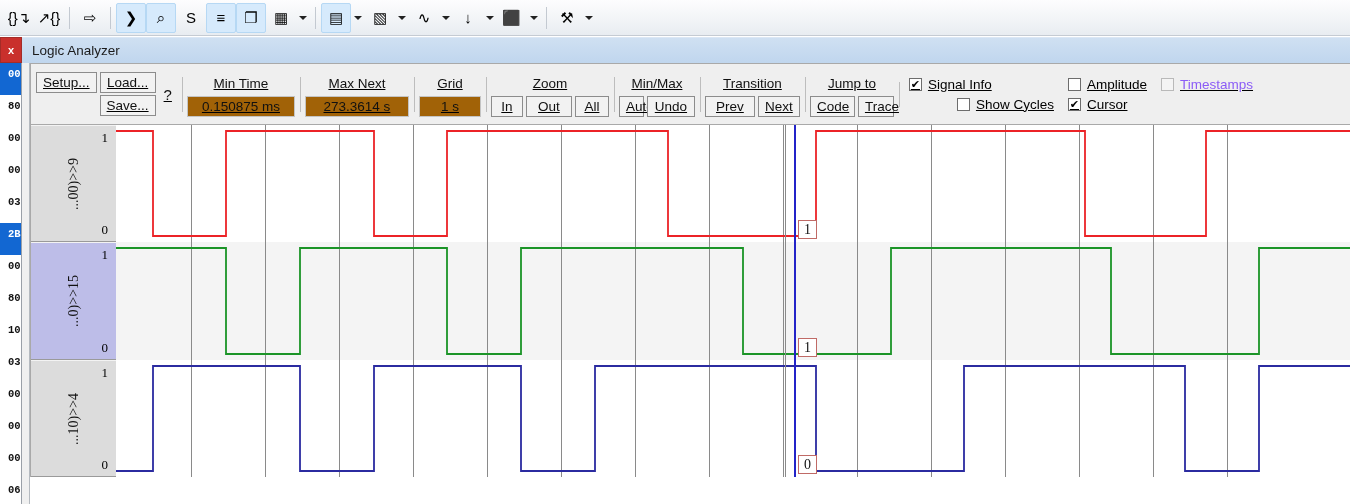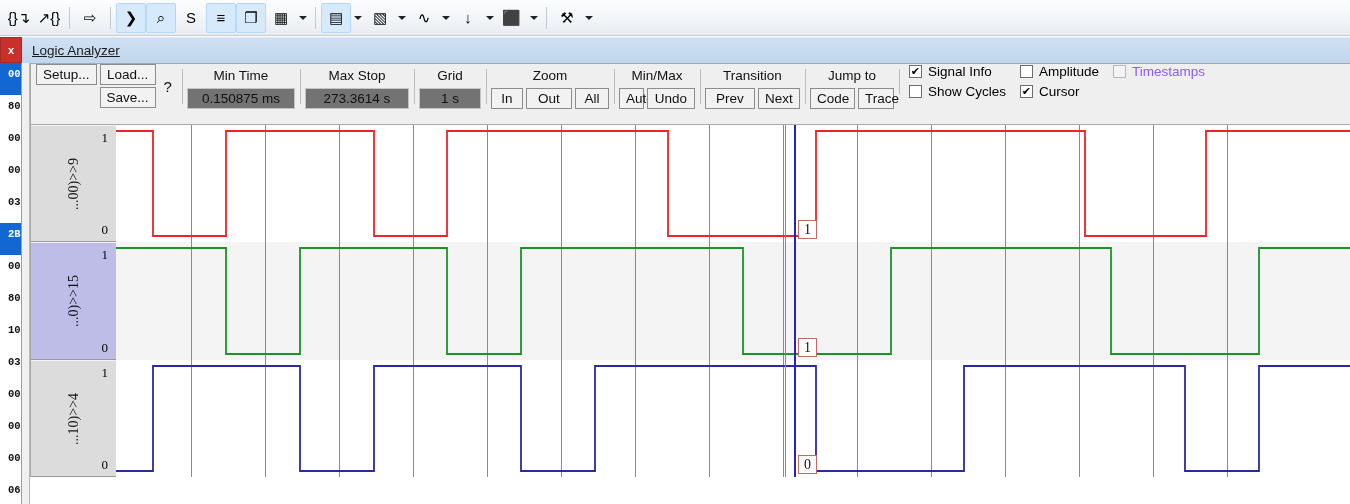--- a/index.html
+++ b/index.html
@@ -41,63 +41,63 @@
   }
   .close-x{
     width:22px;background:#c9302c;color:#fff;display:flex;
     align-items:center;justify-content:center;font-size:11px;font-weight:bold;
     border:1px solid #a42c28;box-sizing:border-box;
   }
   .title-bar{
     flex:1;background:linear-gradient(180deg,#cfe0f2 0%,#c0d6ee 100%);
     display:flex;align-items:center;padding-left:10px;
     font-size:13.5px;color:#1b1b1b;
-    border-top:1px solid #dbe7f5;box-sizing:border-box;text-decoration:underline;
+    border-top:1px solid #dbe7f5;box-sizing:border-box;
   }
 
   
   .gutter{
     position:absolute;left:0;top:63px;width:22px;height:441px;
     background:#fff;border-right:1px solid #9aa0a8;
     font-family:"Liberation Mono",monospace;font-size:10.5px;
     overflow:hidden;box-sizing:border-box;
   }
   .gl{height:32px;line-height:22.5px;padding-left:8px;white-space:nowrap;color:#111;font-weight:bold;}
   .gl.sel{background:#1267d2;color:#fff;}
   .gutter-strip{
     position:absolute;left:22px;top:63px;width:8px;height:441px;
     background:#f0f0f0;border-right:1px solid #b5bac0;box-sizing:border-box;
   }
 
   
   .panel{
     position:absolute;left:30px;top:63px;width:1320px;height:62px;
     background:#efefef;border:1px solid #a9a9a9;border-right:none;
-    box-sizing:border-box;display:flex;align-items:flex-start;
+    box-sizing:border-box;display:flex;align-items:center;text-decoration:underline;
   }
   .grp{
     display:flex;flex-direction:column;justify-content:center;
     padding:0 5px;position:relative;
   }
   .grp + .grp::before{
     content:"";position:absolute;left:0;top:5px;bottom:5px;width:1px;background:#bdbdbd;
   }
   .grp-title{
     text-align:center;font-size:13.5px;color:#111;height:24px;line-height:24px;
     white-space:nowrap;
   }
   .grp-row{display:flex;gap:3px;align-items:center;justify-content:center;}
   .btn{
     background:#f2f2f2;border:1px solid #8c8c8c;
     font-family:"Liberation Sans",sans-serif;font-size:13.5px;color:#111;
     padding:1px 6px;min-height:21px;line-height:17px;white-space:nowrap;
     box-sizing:border-box;text-align:center;
   }
   .field{
-    background:#737373;border:1px solid #c4c4c4;
+    background:#a16207;border:1px solid #c4c4c4;
     font-size:13.5px;color:#111;padding:1px 6px;min-height:21px;line-height:17px;
     text-align:center;box-sizing:border-box;white-space:nowrap;
   }
   .stack2{display:flex;flex-direction:column;gap:2px;}
   .qmark{font-size:15px;color:#111;padding:0 5px;align-self:center;}
 
   .chkgrp{
     display:flex;flex-direction:column;justify-content:center;gap:4px;
     padding:0 4px;position:relative;
   }
@@ -299,21 +299,21 @@
     </div>
 
     <div class="grp">
       <div class="grp-title">Min Time</div>
       <div class="grp-row">
           <div class="field" style="width:108px">0.150875 ms</div>
         </div>
     </div>
 
     <div class="grp">
-      <div class="grp-title">Max Stop</div>
+      <div class="grp-title">Max Next</div>
       <div class="grp-row">
           <div class="field" style="width:104px">273.3614 s</div>
         </div>
     </div>
 
     <div class="grp">
       <div class="grp-title">Grid</div>
       <div class="grp-row">
           <div class="field" style="width:62px">1 s</div>
         </div>
@@ -359,21 +359,21 @@
           <span>Signal Info</span>
         </div>
         <div class="chk" style="grid-area: 1 / 2 / 2 / 3;">
           <span class="box"></span>
           <span>Amplitude</span>
         </div>
         <div class="chk dis" style="grid-area: 1 / 3 / 2 / 4;">
           <span class="box"></span>
           <span>Timestamps</span>
         </div>
-        <div class="chk" style="grid-area: 2 / 1 / 3 / 2;">
+        <div class="chk" style="grid-area: 2 / 1 / 3 / 2; margin-left: 48px;">
           <span class="box"></span>
           <span>Show Cycles</span>
         </div>
         <div class="chk" style="grid-area: 2 / 2 / 3 / 3;">
           <span class="box">✔</span>
           <span>Cursor</span>
         </div>
       </div>
   </div>
 

